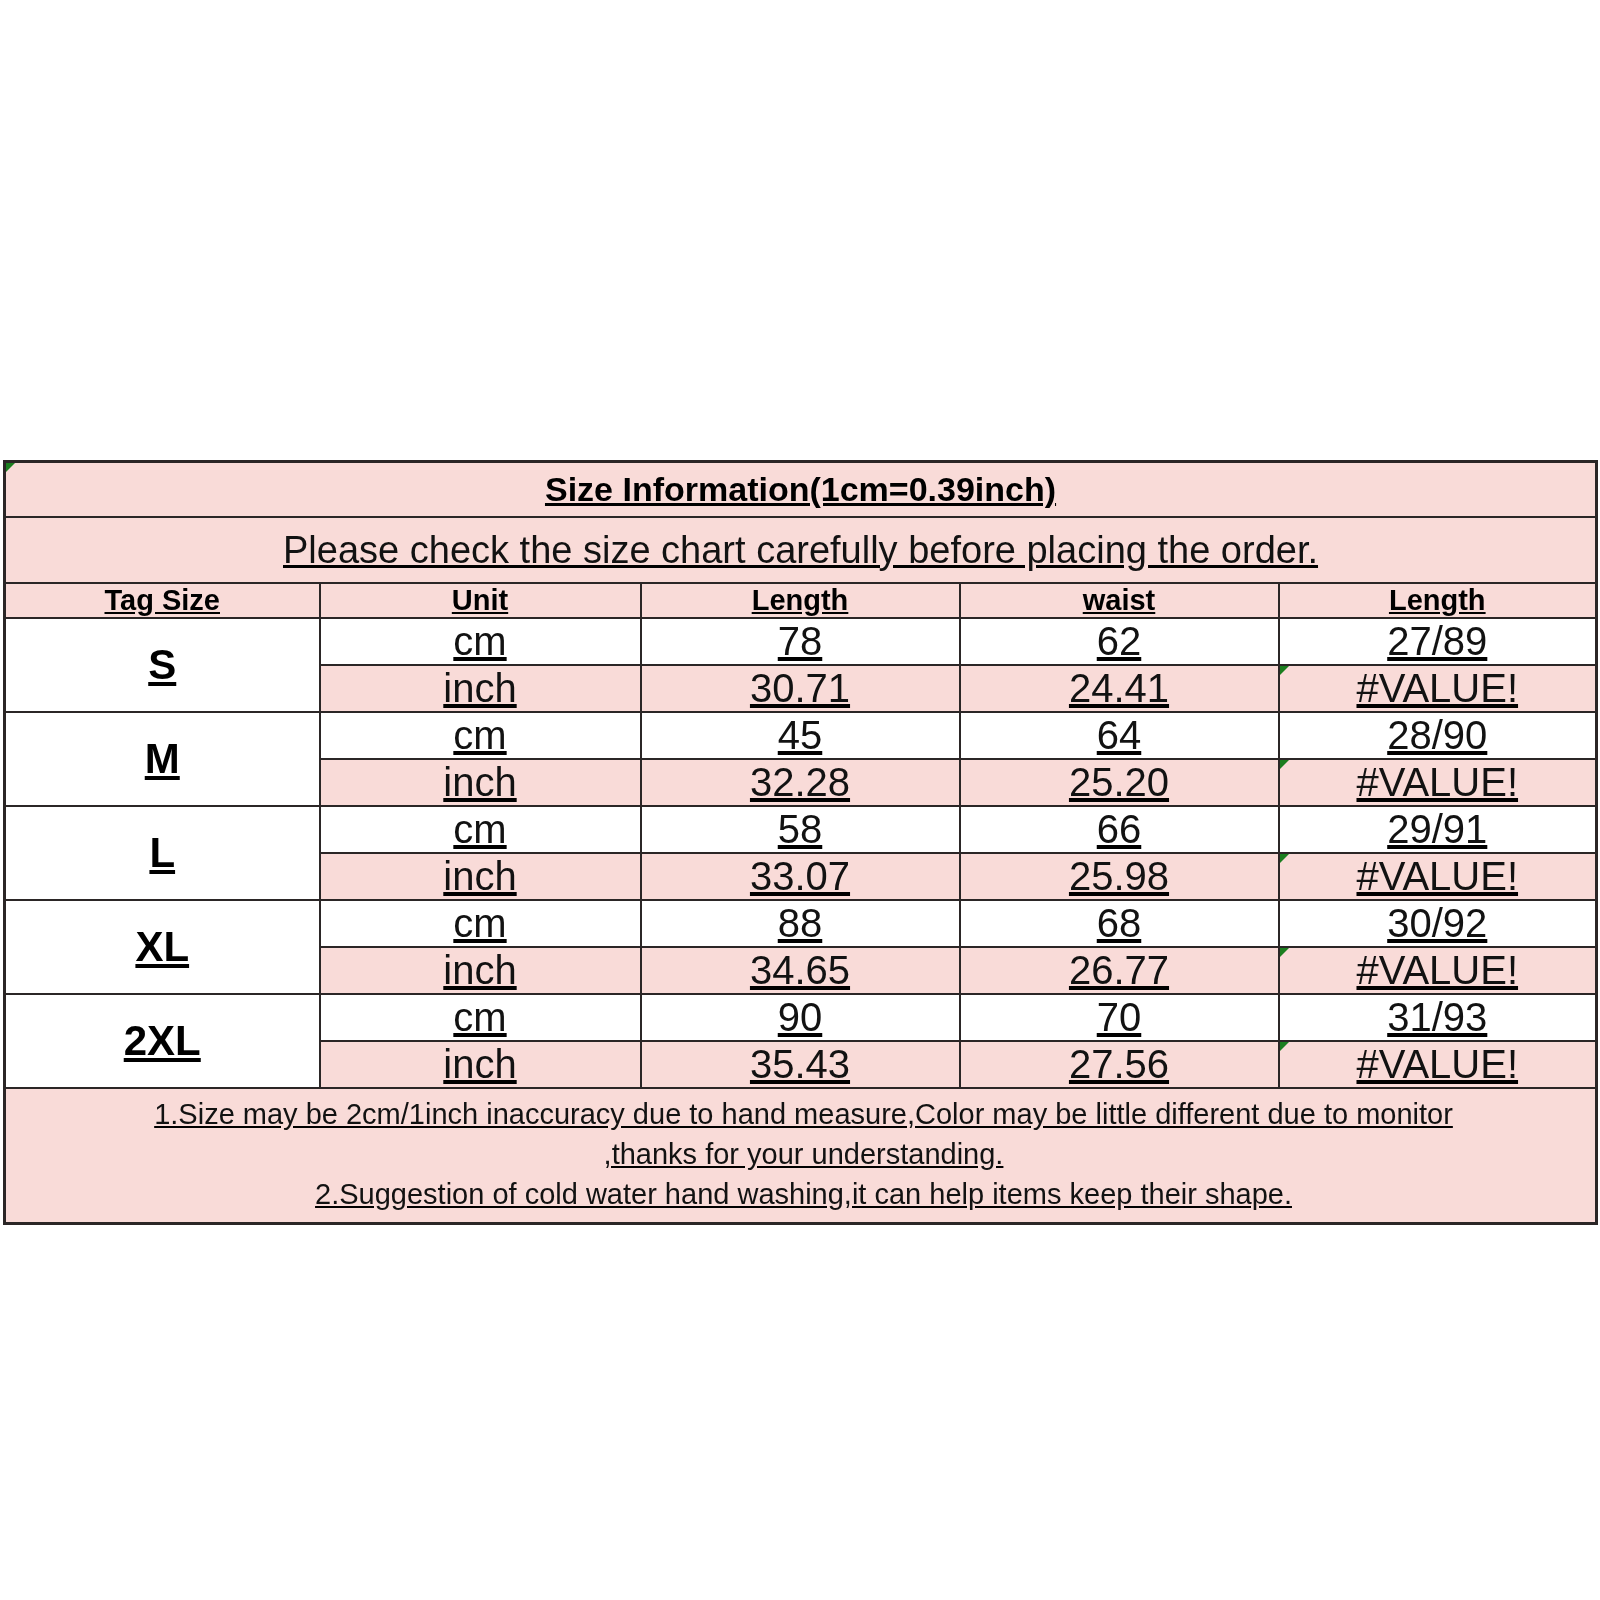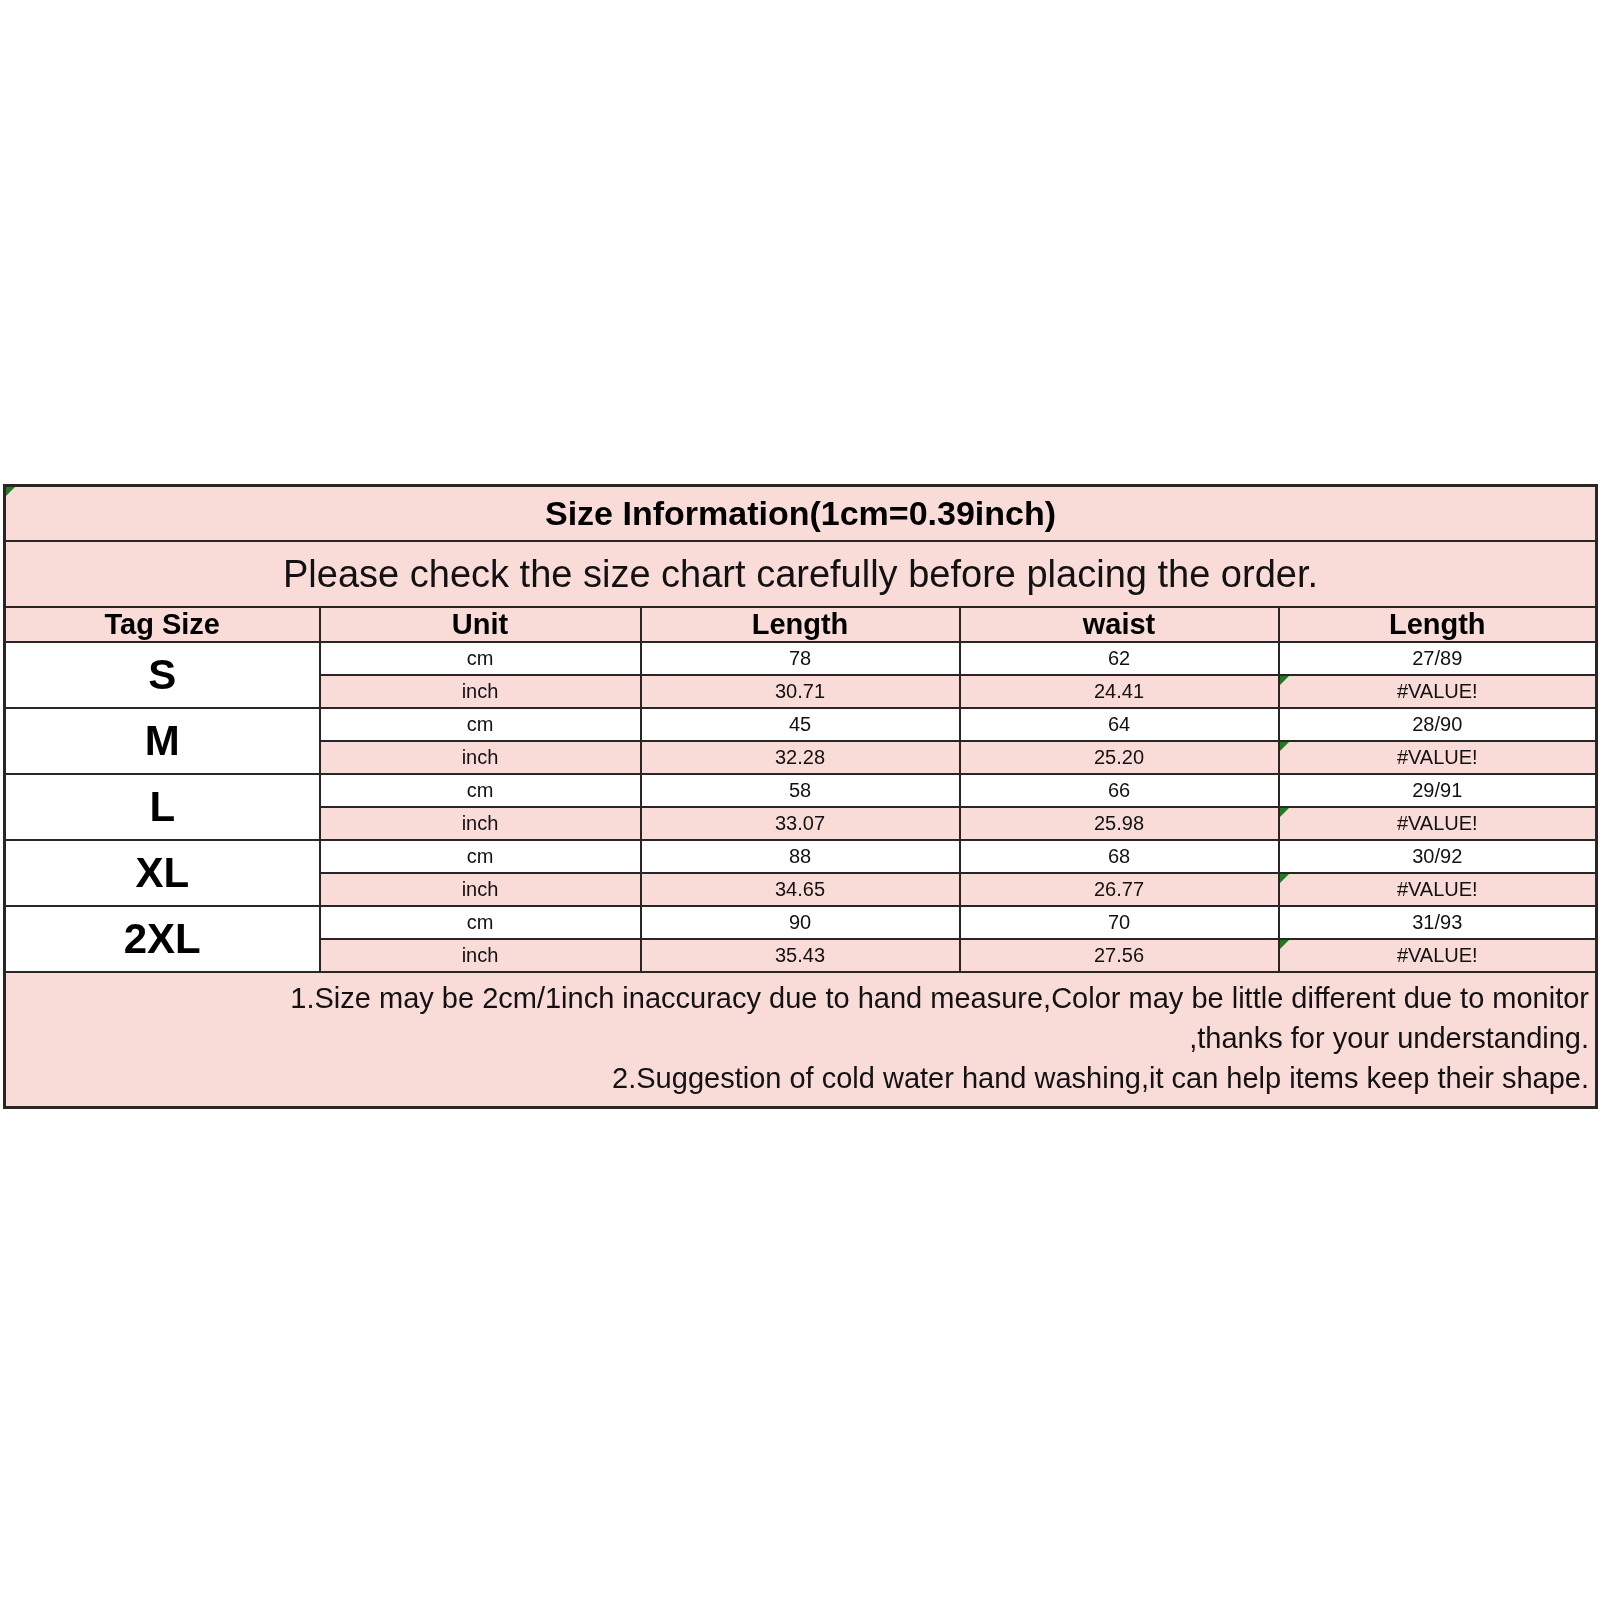--- a/index.html
+++ b/index.html
@@ -11,22 +11,23 @@
   .canvas {
     position: relative;
     width: 1600px;
     height: 1600px;
     background: #ffffff;
     overflow: hidden;
   }
   .tbl-wrap {
     position: absolute;
     left: 3px;
-    top: 484px;
+    top: 460px;
     width: 1594px;
+    text-decoration: underline;
   }
   table.size-table {
     border-collapse: collapse;
     table-layout: fixed;
     width: 100%;
     color: #121212;
     border: 3px solid #2b2626;
   }
   .size-table td, .size-table th {
     border: 2px solid #2b2626;
@@ -51,30 +52,30 @@
     height: 64px;
     font-size: 38px;
     font-weight: normal;
   }
   .header-row th {
     height: 31px;
     font-size: 29px;
     font-weight: bold;
     color: #000000;
   }
-  .r-cm td, .r-inch td { height: 31px; font-size: 20px; }
+  .r-cm td, .r-inch td { height: 31px; font-size: 40px; }
   td.tag-cell {
     background: #ffffff;
     font-weight: bold;
     font-size: 42px;
     color: #000000;
   }
   td.notes-cell {
     height: 128px;
-    text-align: right;
+    text-align: center;
     vertical-align: top;
     font-size: 29px;
     line-height: 40px;
     padding: 5px 6px 0 12px;
     white-space: normal;
   }
   .err-rel { position: relative; }
   .corner-tri {
     position: absolute;
     top: 0;

